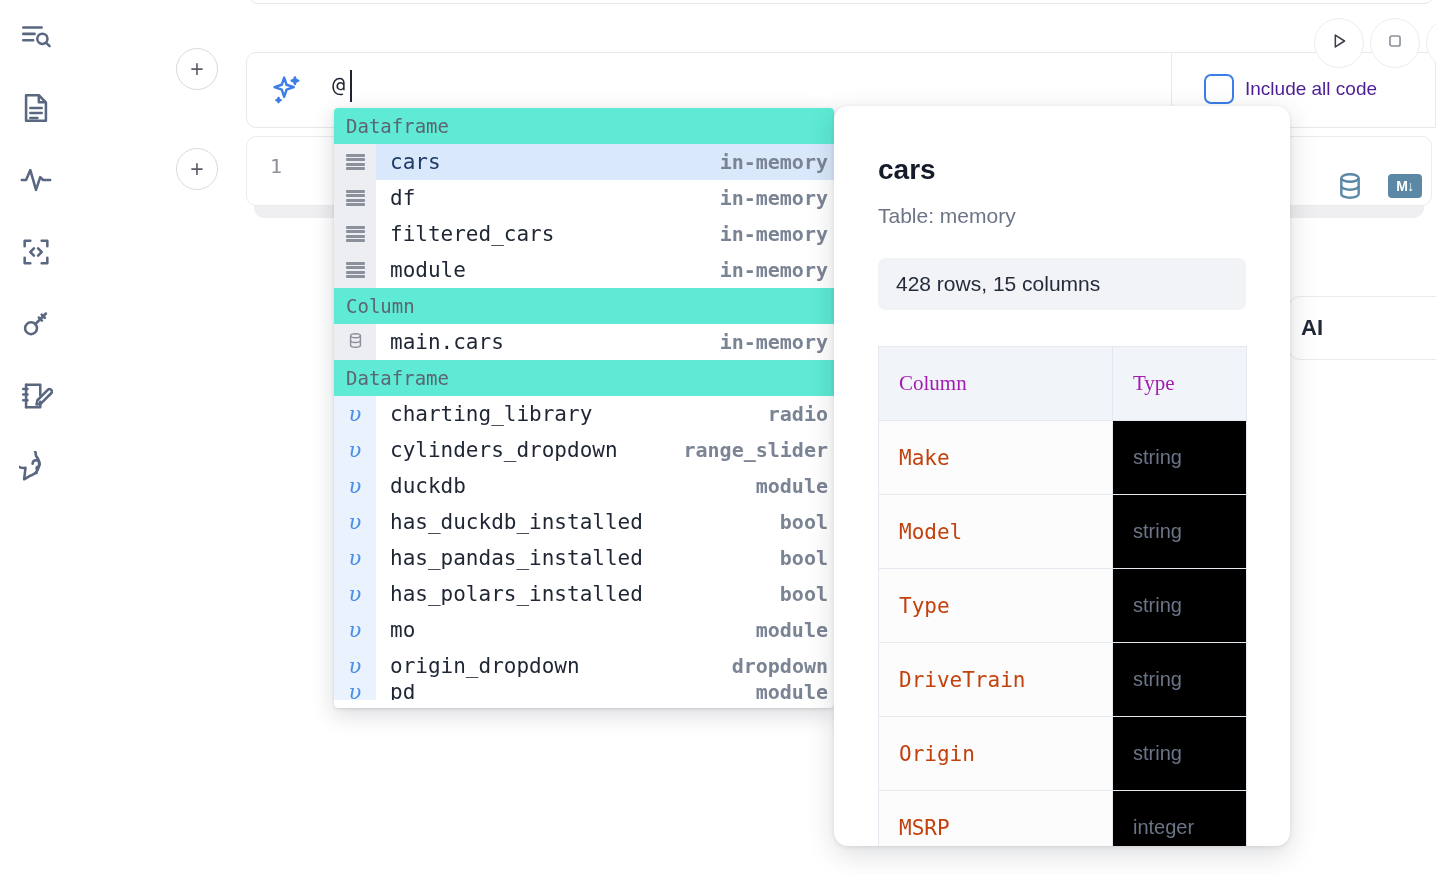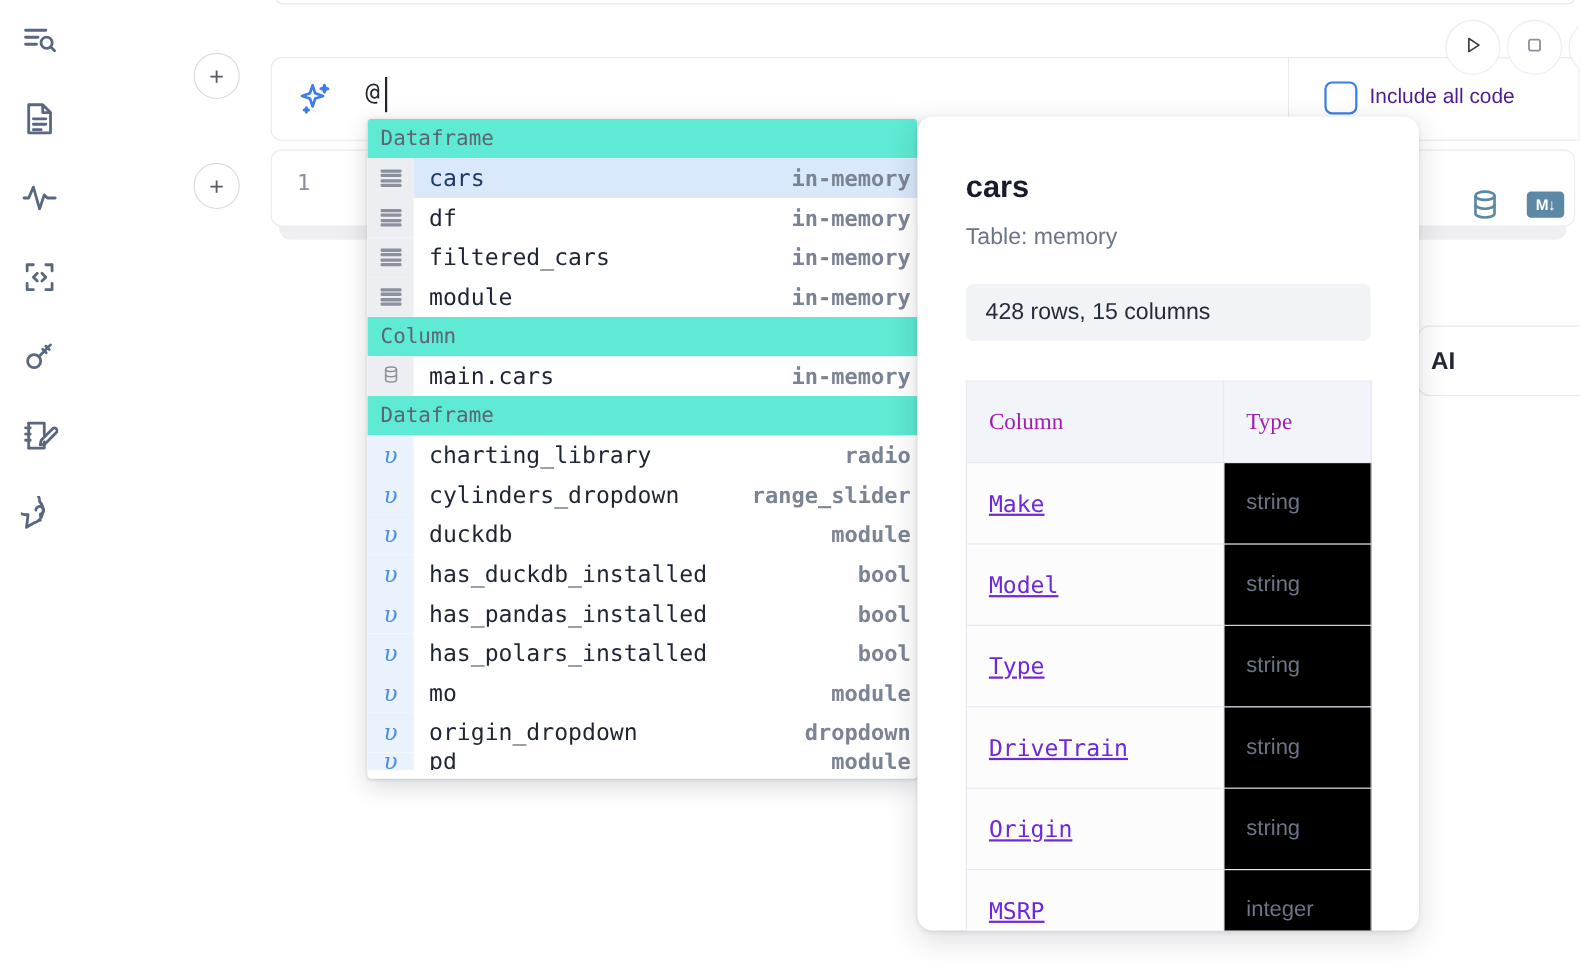--- a/index.html
+++ b/index.html
@@ -157,21 +157,21 @@
     position:absolute; left:44px; top:240px; width:368px;
     border-collapse:collapse; table-layout:fixed;
   }
   .docs-table th, .docs-table td {
     border:1px solid #e4e8ef; text-align:left; height:74px; padding:0 20px;
   }
   .docs-table th { background:#f1f4f9; font-size:21px; font-weight:400; color:#a21caf;
                    font-family:Liberation Serif, serif; }
   .docs-table td.col-name {
     font-family:"DejaVu Sans Mono","Liberation Mono",monospace;
-    font-size:21px; color:#6d28d9; background:#fcfcfd;text-decoration:underline;
+    font-size:21px; color:#c2410c; background:#fcfcfd;
   }
   .docs-table td.col-type { font-size:20px; color:#6b7587; background:#000000; }
   .docs-table col.c1 { width:234px; }
   .docs-table col.c2 { width:134px; }
 </style>
 </head>
 <body>
 
 <div id="root">
 

